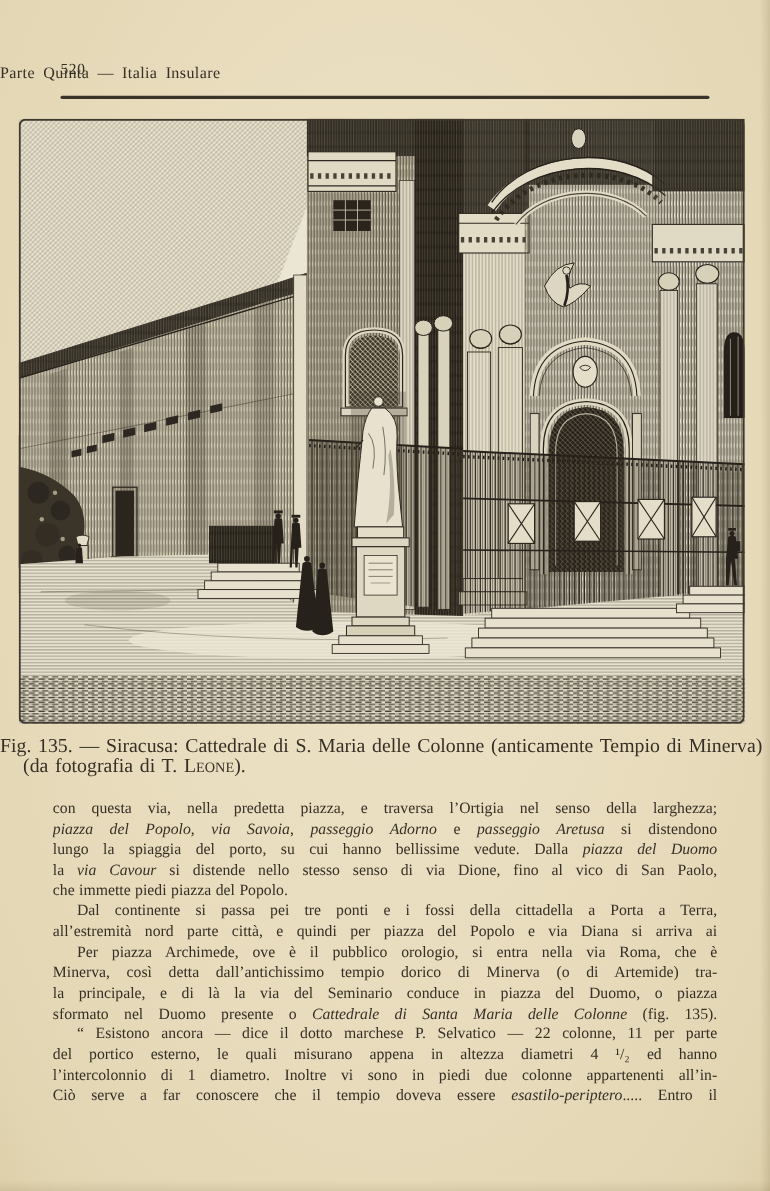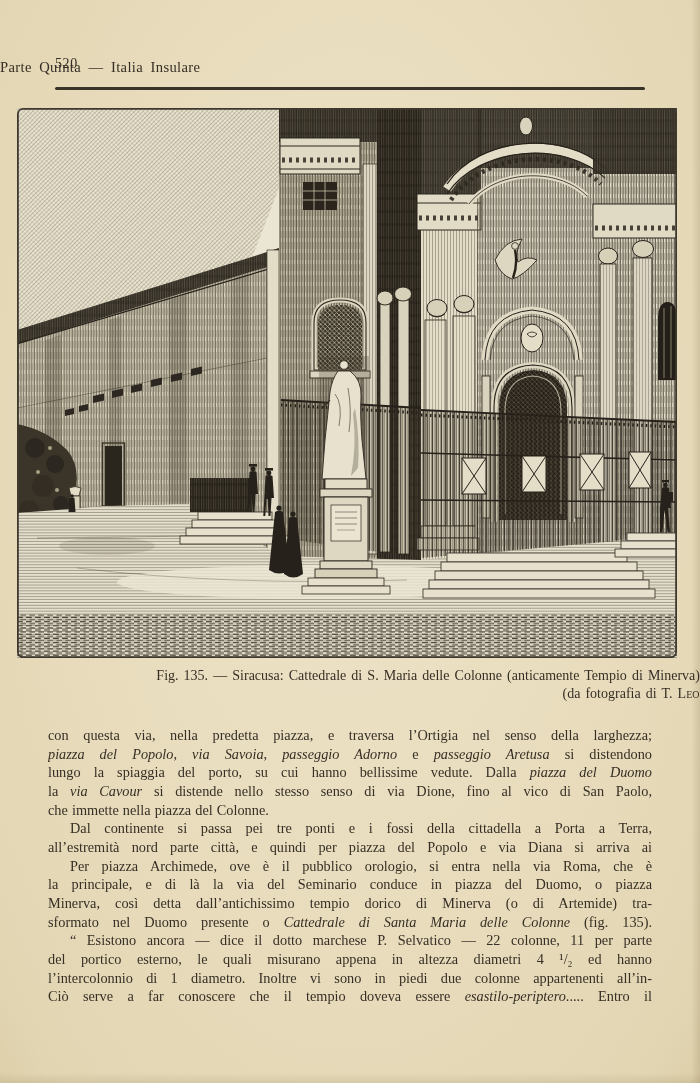--- a/index.html
+++ b/index.html
@@ -12,21 +12,21 @@
   }
   .edge-shade-right{position:absolute;top:0;right:0;width:9px;height:100%;background:linear-gradient(to left, rgba(105,88,52,.16), rgba(105,88,52,0));}
   .edge-shade-bottom{position:absolute;left:0;bottom:0;width:100%;height:10px;background:linear-gradient(to top, rgba(105,88,52,.12), rgba(105,88,52,0));}
 
   .page-number{position:absolute;left:55px;top:56px;font-size:14px;letter-spacing:.6px;}
   .running-title{position:absolute;left:0;top:59px;width:100%;text-align:left;font-size:14.6px;letter-spacing:.35px;word-spacing:3.5px;}
   .header-rule{position:absolute;left:55px;top:87px;width:590px;height:2.6px;background:#39332a;border-radius:2px;}
 
   .engraving{position:absolute;left:17px;top:108px;width:660px;height:550px;}
 
-  .caption{position:absolute;left:0;width:100%;text-align:right;font-size:14px;word-spacing:1.6px;color:#362f25;}
+  .caption{position:absolute;left:0;width:100%;text-align:left;font-size:18px;word-spacing:1.6px;color:#362f25;}
   .caption-1{top:668px;}
   .caption-2{top:686px;margin-left:21px;}
   .sc{font-variant:small-caps;}
 
   .bodytext{position:absolute;left:48px;top:726px;width:604px;font-size:14.3px;}
   .para{margin:0;padding:0;}
   .bl{height:18.68px;line-height:18.68px;overflow:hidden;text-align:justify;text-align-last:justify;word-spacing:.5px;white-space:normal;}
   .bl.last{text-align-last:left;}
   .bl.ind{text-indent:22px;}
   .bl i{font-style:italic;}
@@ -374,30 +374,30 @@
 
   <div class="caption caption-1">Fig. 135. — Siracusa: Cattedrale di S. Maria delle Colonne (anticamente Tempio di Minerva)</div>
   <div class="caption caption-2"><span>(da fotografia di T. </span><span class="sc">Leone</span><span>).</span></div>
 
   <div class="bodytext">
     <div class="para">
       <div class="bl"><span>con questa via, nella predetta piazza, e traversa l’Ortigia nel senso della larghezza;</span></div>
       <div class="bl"><i>piazza del Popolo</i><span>, </span><i>via Savoia</i><span>, </span><i>passeggio Adorno</i><span> e </span><i>passeggio Aretusa</i><span> si distendono</span></div>
       <div class="bl"><span>lungo la spiaggia del porto, su cui hanno bellissime vedute. Dalla </span><i>piazza del Duomo</i></div>
       <div class="bl"><span>la </span><i>via Cavour</i><span> si distende nello stesso senso di via Dione, fino al vico di San Paolo,</span></div>
-      <div class="bl last"><span>che immette nella piazza del Colonne.</span></div>
+      <div class="bl last"><span>che immette piedi piazza del Popolo.</span></div>
     </div>
     <div class="para">
       <div class="bl ind"><span>Dal continente si passa pei tre ponti e i fossi della cittadella a Porta a Terra,</span></div>
       <div class="bl"><span>all’estremità nord parte città, e quindi per piazza del Popolo e via Diana si arriva ai</span></div>
     </div>
     <div class="para">
       <div class="bl ind"><span>Per piazza Archimede, ove è il pubblico orologio, si entra nella via Roma, che è</span></div>
+      <div class="bl"><span>Minerva, così detta dall’antichissimo tempio dorico di Minerva (o di Artemide) tra-</span></div>
       <div class="bl"><span>la principale, e di là la via del Seminario conduce in piazza del Duomo, o piazza</span></div>
-      <div class="bl"><span>Minerva, così detta dall’antichissimo tempio dorico di Minerva (o di Artemide) tra-</span></div>
       <div class="bl"><span>sformato nel Duomo presente o </span><i>Cattedrale di Santa Maria delle Colonne</i><span> (fig. 135).</span></div>
     </div>
     <div class="para">
       <div class="bl ind"><span>“ Esistono ancora — dice il dotto marchese P. Selvatico — 22 colonne, 11 per parte</span></div>
       <div class="bl"><span>del portico esterno, le quali misurano appena in altezza diametri 4 ¹/₂ ed hanno</span></div>
       <div class="bl"><span>l’intercolonnio di 1 diametro. Inoltre vi sono in piedi due colonne appartenenti all’in-</span></div>
       <div class="bl"><span>Ciò serve a far conoscere che il tempio doveva essere </span><i>esastilo-periptero</i><span>..... Entro il</span></div>
     </div>
   </div>
 </div>

